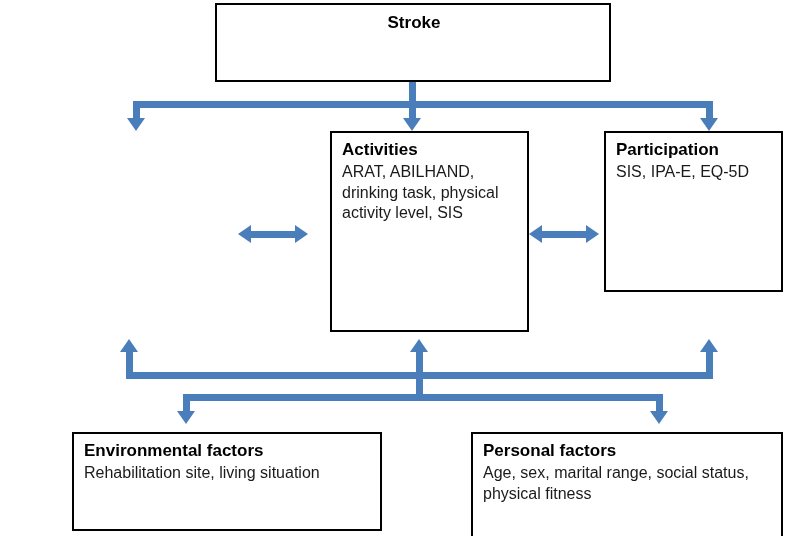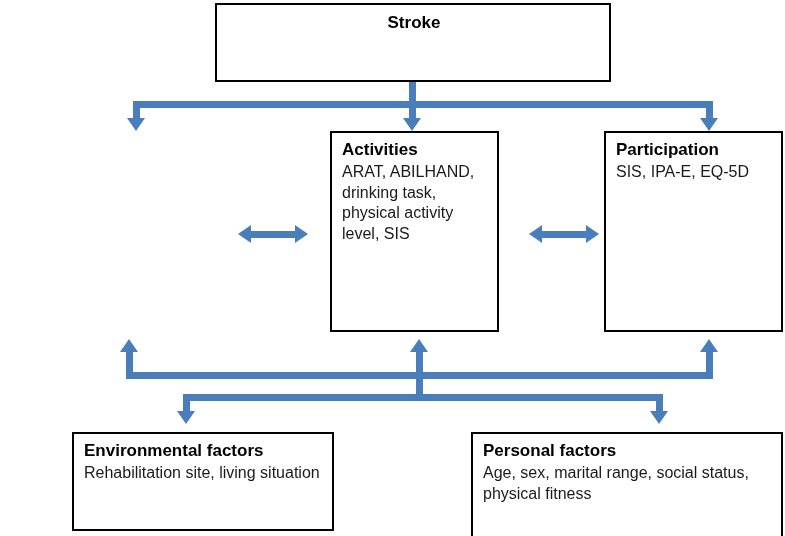--- a/index.html
+++ b/index.html
@@ -121,31 +121,31 @@
   <div class="arrow arrow-down" style="left:177px; top:411px;"></div>
 
   <div class="conn-v" style="left:656px; top:394px; width:7px; height:20px;"></div>
   <div class="arrow arrow-down" style="left:650px; top:411px;"></div>
 
   <div class="box" id="box-stroke" style="left:215px; top:3px; width:396px; height:79px;">
     <div class="title">Stroke</div>
   </div>
 
 
-  <div class="box" style="left:330px; top:131px; width:169px; height:201px;">
+  <div class="box" style="left:330px; top:131px; width:199px; height:201px;">
     <div class="title">Activities</div>
     <div class="body">ARAT, ABILHAND, drinking task, physical activity level, SIS</div>
   </div>
 
-  <div class="box" style="left:604px; top:131px; width:179px; height:201px;">
+  <div class="box" style="left:604px; top:131px; width:179px; height:161px;">
     <div class="title">Participation</div>
     <div class="body">SIS, IPA-E, EQ-5D</div>
   </div>
 
-  <div class="box" style="left:72px; top:432px; width:262px; height:99px;">
+  <div class="box" style="left:72px; top:432px; width:310px; height:99px;">
     <div class="title">Environmental factors</div>
     <div class="body">Rehabilitation site, living situation</div>
   </div>
 
   <div class="box" style="left:471px; top:432px; width:312px; height:120px;">
     <div class="title">Personal factors</div>
     <div class="body">Age, sex, marital range, social status, physical fitness</div>
   </div>
 
 </div>

